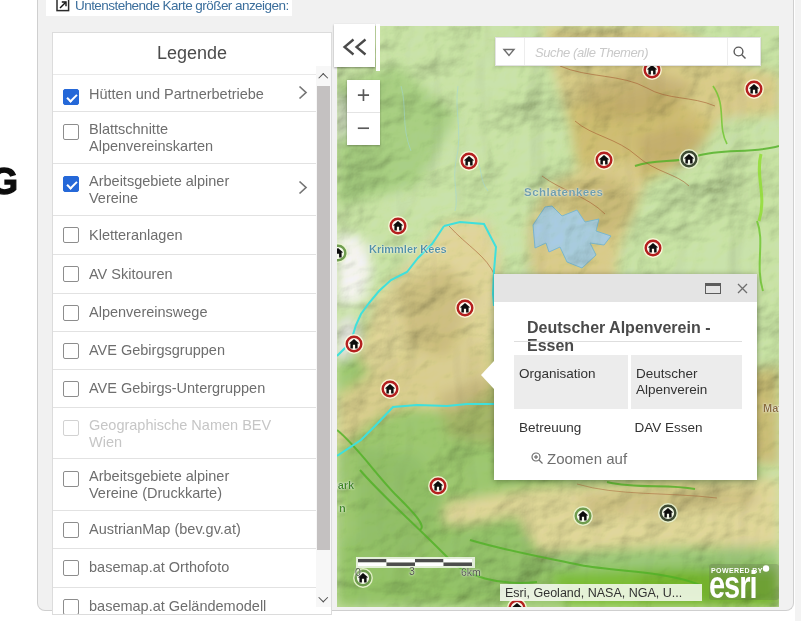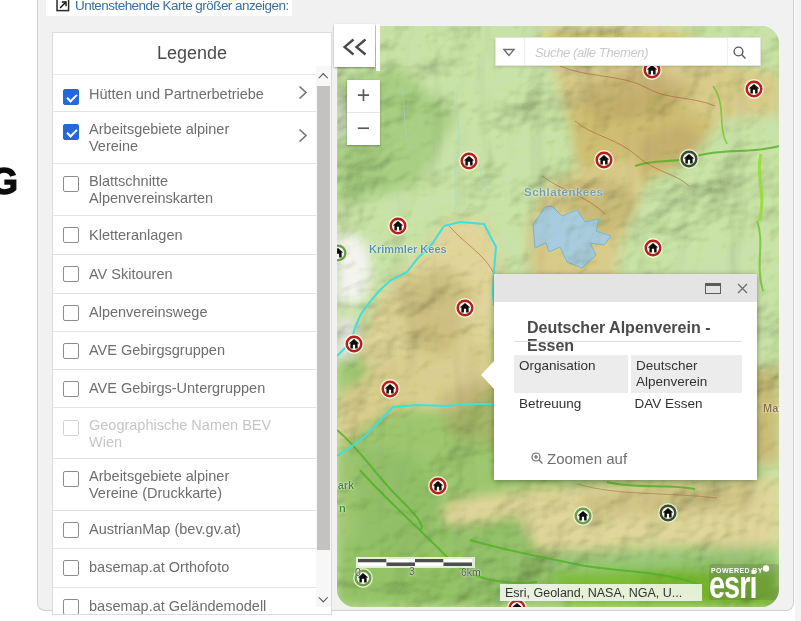--- a/index.html
+++ b/index.html
@@ -32,42 +32,42 @@
   .lrow.dis .lbl{color:#c6c6c6;}
   .lrow.dis .cb{border-color:#d2d2d2;}
   
   #sbar{left:316px;top:66px;width:15px;height:541px;background:#f7f7f7;}
   #sbar .btn{position:absolute;left:0;width:15px;height:17px;background:#f7f7f7;}
   #sbar .thumb{position:absolute;left:1px;top:20px;width:13px;height:464px;background:#c4c1c1;}
   .arr{position:absolute;left:4px;width:5.5px;height:5.5px;border-right:1.7px solid #4c4c4c;border-bottom:1.7px solid #4c4c4c;}
   .arr.up{top:9px;transform:rotate(-135deg);}
   .arr.dn{top:4px;transform:rotate(45deg);}
   
-  #map{left:337px;top:26px;width:442px;height:581px;overflow:hidden;background:#bcd8a0;border-radius:18px;}
+  #map{left:337px;top:26px;width:442px;height:581px;overflow:hidden;background:#bcd8a0;}
   
   #collapse{left:334px;top:24px;width:41px;height:43px;background:#fff;box-shadow:0 1px 2px rgba(0,0,0,.35);}
   #collapse2{left:376px;top:24px;width:4px;height:47px;background:#fff;}
   #zoomctl{left:347px;top:80px;width:33px;height:65px;background:#fff;box-shadow:0 1px 2px rgba(0,0,0,.3);
       font-size:23px;color:#595959;text-align:center;}
   #zoomctl .z{height:32px;line-height:30px;}
   #zoomctl .z:first-child{border-bottom:1px solid #e4e4e4;}
   #search{left:495px;top:37px;width:266px;height:29px;background:#fff;border:1px solid #e3e3e3;
       box-sizing:border-box;box-shadow:0 1px 2px rgba(0,0,0,.12);}
   #search .vdiv{position:absolute;top:0;width:1px;height:27px;background:#ededed;}
   #search .ph{position:absolute;left:39px;top:7px;font-size:13px;letter-spacing:-0.4px;color:#c9c9c9;font-style:italic;}
   
   #popup{left:494px;top:274px;width:263px;height:206px;background:#fff;box-shadow:0 1px 6px rgba(0,0,0,.35);}
   #popup .hdr{height:28px;background:#e4e4e4;position:relative;}
   #popup .ptr{position:absolute;left:-13px;top:87px;width:0;height:0;
       border-top:14px solid transparent;border-bottom:14px solid transparent;border-right:13px solid #fff;}
   #popup .title{position:absolute;left:33px;top:45px;font-size:16px;font-weight:bold;color:#4a4a4a;}
   #popup .hr{position:absolute;left:20px;top:67px;width:228px;height:1px;background:#dedede;}
   #popup table{position:absolute;left:20px;top:81px;width:228px;border-collapse:collapse;
       font-size:13.5px;color:#323232;}
-  #popup td{padding:3px 5px;vertical-align:top;line-height:16px;margin-left:24px;}
+  #popup td{padding:11px 5px;vertical-align:top;line-height:16px;margin-left:24px;}
   #popup tr.sh td{background:#ececec;}
   #popup tr.sh td:first-child{border-right:3px solid #fff;}
   #popup td:first-child{width:104px;}
   #popup .zoomauf{position:absolute;left:22px;top:176px;font-size:15px;color:#6e6e6e;margin-left:31px;}
 </style>
 </head>
 <body>
 <div class="abs" id="bigG">G</div>
 <div class="abs" id="toplink">
     <svg style="position:absolute;left:1px;top:0" width="15" height="15">
@@ -263,29 +263,29 @@
 <div class="abs" id="legend">
   <h2>Legende</h2>
   <div class="lrow" style="height:37px">
       <span class="cb on" style="top:14px"></span>
       <span class="lbl" style="top:11px">Hütten und Partnerbetriebe</span>
       <svg class="chev" style="top:10px" width="11" height="15">
         <path d="M2.5 1.5 L9 7.5 L2.5 13.5" fill="none" stroke="#757575" stroke-width="1.7"></path>
       </svg>
     </div>
   <div class="lrow" style="height:52px">
+      <span class="cb" style="top:12px"></span>
+      <span class="lbl" style="top:9px">Blattschnitte Alpenvereinskarten</span>
+    </div>
+  <div class="lrow" style="height:52px">
       <span class="cb on" style="top:12px"></span>
       <span class="lbl" style="top:9px">Arbeitsgebiete alpiner Vereine</span>
       <svg class="chev" style="top:16px" width="11" height="15">
         <path d="M2.5 1.5 L9 7.5 L2.5 13.5" fill="none" stroke="#757575" stroke-width="1.7"></path>
       </svg>
-    </div>
-  <div class="lrow" style="height:52px">
-      <span class="cb" style="top:12px"></span>
-      <span class="lbl" style="top:9px">Blattschnitte Alpenvereinskarten</span>
     </div>
   <div class="lrow" style="height:39px">
       <span class="cb" style="top:11px"></span>
       <span class="lbl" style="top:11px">Kletteranlagen</span>
     </div>
   <div class="lrow" style="height:39px">
       <span class="cb" style="top:11px"></span>
       <span class="lbl" style="top:11px">AV Skitouren</span>
     </div>
   <div class="lrow" style="height:38px">

